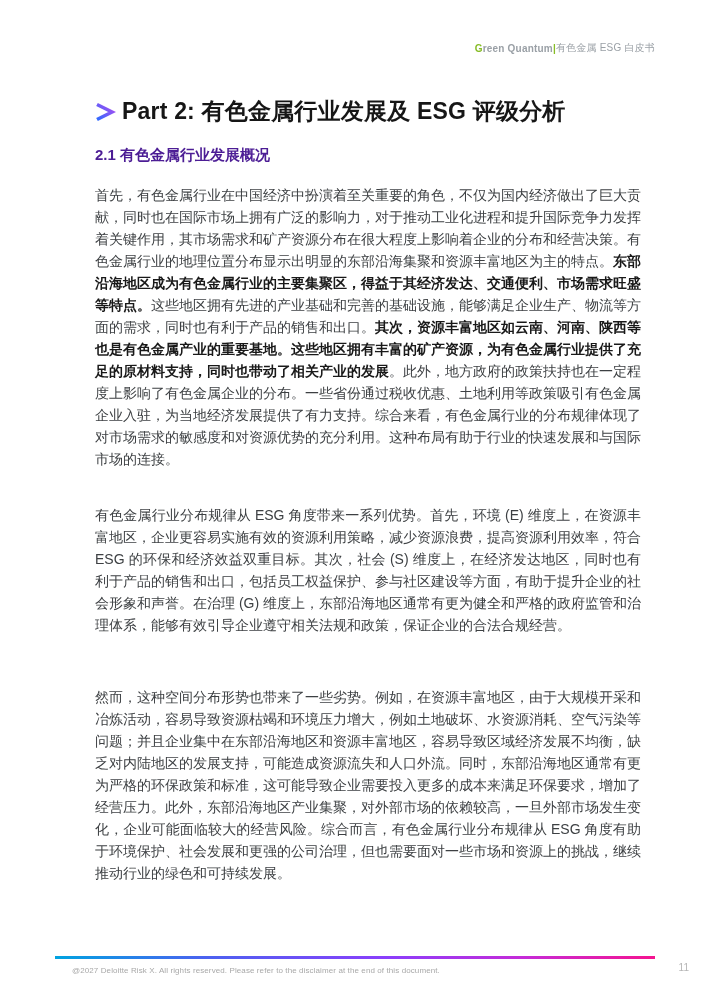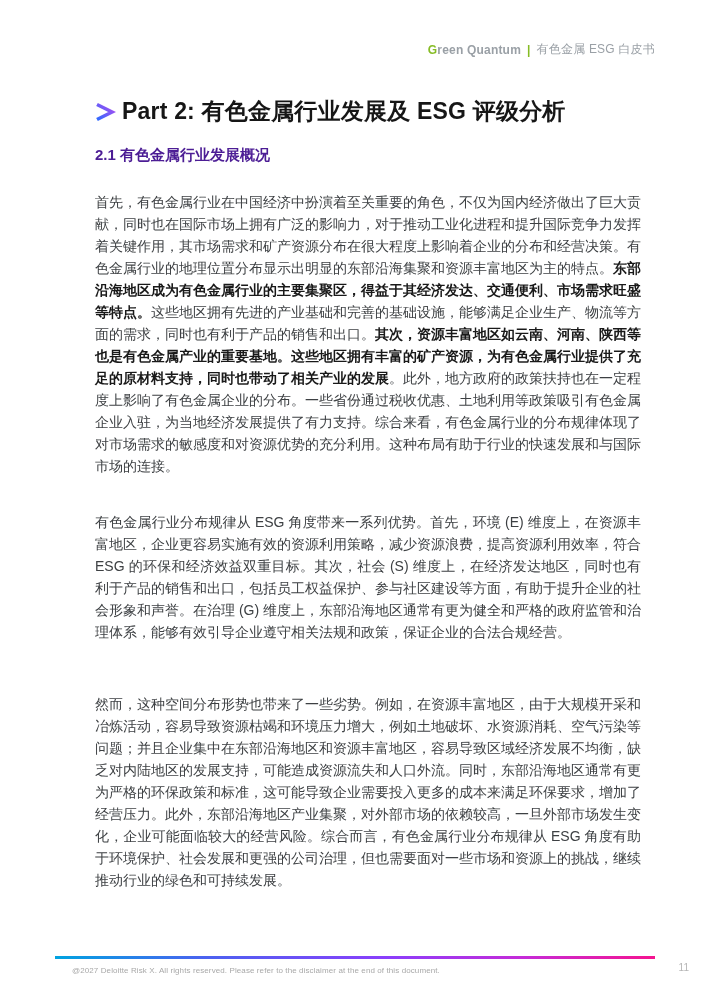--- a/index.html
+++ b/index.html
@@ -5,22 +5,22 @@
   * { margin:0; padding:0; box-sizing:border-box; }
   html,body { background:#e8e8e8; }
   body { font-family:"Liberation Sans","DejaVu Sans",sans-serif; }
   .page {
     position:relative; width:710px; height:1004px;
     background:#ffffff; margin:0 auto; overflow:hidden;
   }
   
   .header {
     position:absolute; top:41px; right:55px;
-    font-size:12px; color:#9aa0a6; letter-spacing:.2px;
-    display:flex; align-items:center; gap:6px;
+    font-size:10px; color:#9aa0a6; letter-spacing:.2px;
+    display:flex; align-items:center; 
   }
   .brand { display:inline-block; font-weight:700; color:#9aa0a6; }
   .brand::first-letter { color:#86bc25; }
   .hdr-divider { color:#86bc25; font-weight:700; }
   .hdr-doc { color:#9aa0a6; }
   
   .title-row {
     position:absolute; top:96px; left:94px;
     display:flex; align-items:center; gap:6px;
   }
@@ -32,21 +32,21 @@
   .section-heading {
     position:absolute; top:146px; left:95px;
     font-size:15px; font-weight:700; color:#4c1d95;
   }
   
   .body {
     position:absolute; top:184px; left:95px; width:546px;
     font-size:14px; line-height:22px; color:#3d4043;
     text-align:justify;
   }
-  .body p { margin:7px 0 34px 0; }
+  .body p { margin:0 0 34px 0; }
   .body p.p2 { margin-bottom:50px; }
   .body p.p3 { margin-bottom:0; }
   .body strong { font-weight:700; color:#191919; }
   
   .footer-bar {
     position:absolute; left:55px; right:55px; top:956px; height:3px;
     background:linear-gradient(90deg,#00a3e0 0%,#4b62f0 25%,#8a3ffc 55%,#c52bd8 78%,#f5148f 100%);
   }
   .footer-text {
     position:absolute; left:72px; top:966px;

